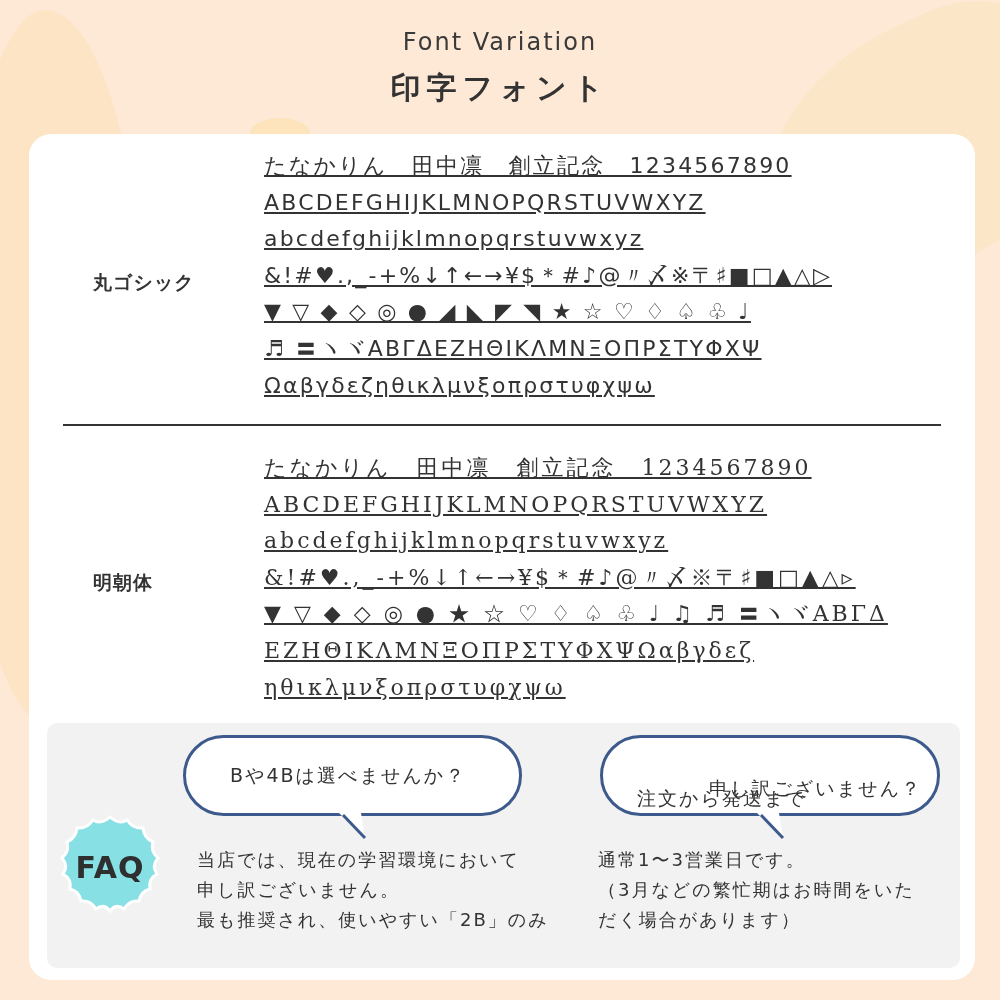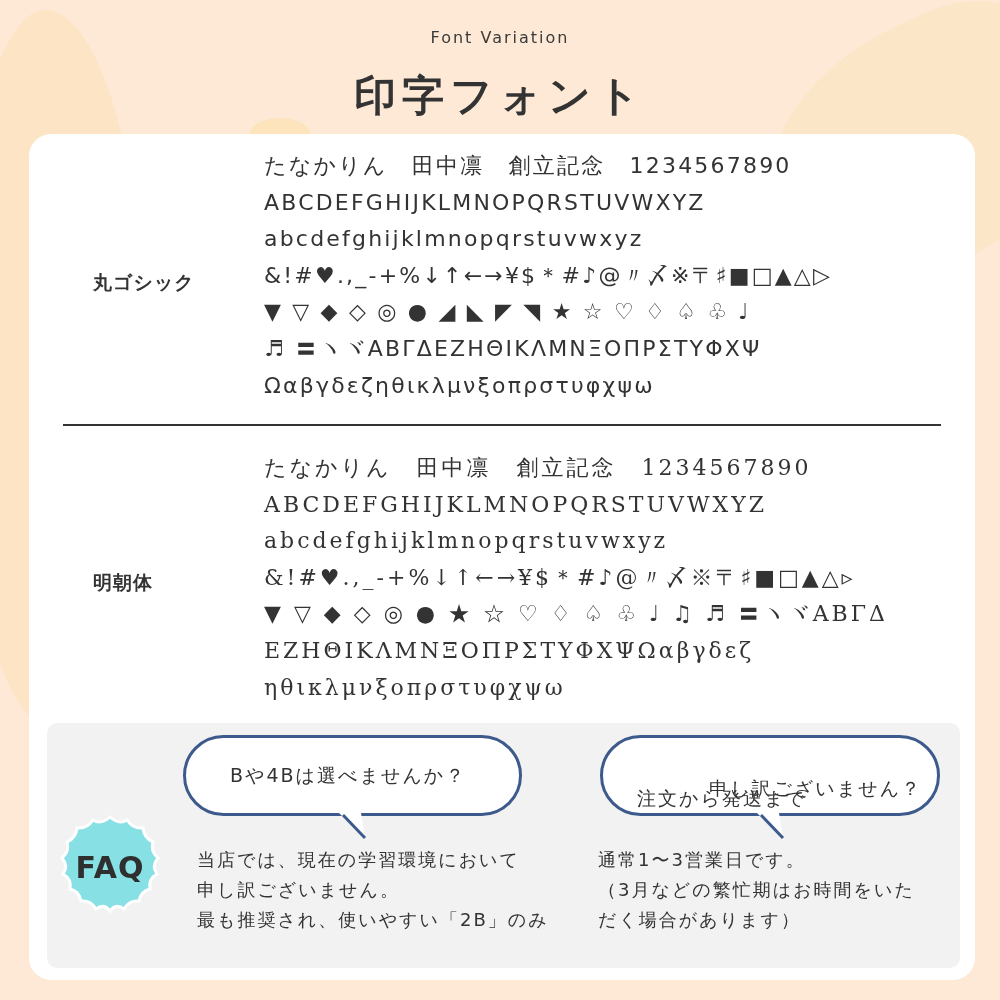--- a/index.html
+++ b/index.html
@@ -21,41 +21,41 @@
     background: #fbe6c8; border-radius: 60% 30% 50% 40%;
     transform: rotate(-25deg);
   }
   .blob-mid {
     left: 250px; top: 118px; width: 60px; height: 30px;
     background: #fde4bd; border-radius: 50%;
   }
   .header { position: absolute; left: 0; top: 0; width: 1000px; text-align: center; }
   .subtitle {
     position: absolute; top: 28px; left: 0; width: 1000px;
-    font-size: 16px; letter-spacing: 2px; color: #3a3a3a;
+    font-size: 24px; letter-spacing: 2px; color: #3a3a3a;
     font-family: "DejaVu Sans", sans-serif; font-weight: normal;
   }
   .title {
     position: absolute; top: 68px; left: 0; width: 1000px;
-    font-size: 42px; letter-spacing: 6px; font-weight: bold; color: #333333;
+    font-size: 30px; letter-spacing: 6px; font-weight: bold; color: #333333;
     font-family: "DejaVu Sans", sans-serif;
   }
   .card {
     position: absolute; left: 29px; top: 134px; width: 946px; height: 846px;
     background: #ffffff; border-radius: 22px;
   }
   .section {
     position: absolute; left: 0; width: 946px;
   }
   .section-label {
     position: absolute; left: 64px; font-size: 19px; font-weight: bold;
     letter-spacing: 1px; color: #333333;
   }
   .sample {
-    position: absolute; left: 235px; width: 690px;
+    position: absolute; left: 235px; width: 690px; text-decoration: underline;
   }
   .sample-line {
     height: 36.6px; line-height: 36.6px; white-space: nowrap;
     font-size: 22px; letter-spacing: 2.2px; color: #333333;
   }
   .gothic .sample-line { font-family: "DejaVu Sans", sans-serif; }
   .mincho .sample-line { font-family: "DejaVu Serif", serif; letter-spacing: 3px; }
   .divider {
     position: absolute; left: 34px; top: 290px; width: 878px; height: 2px;
     background: #333333;

